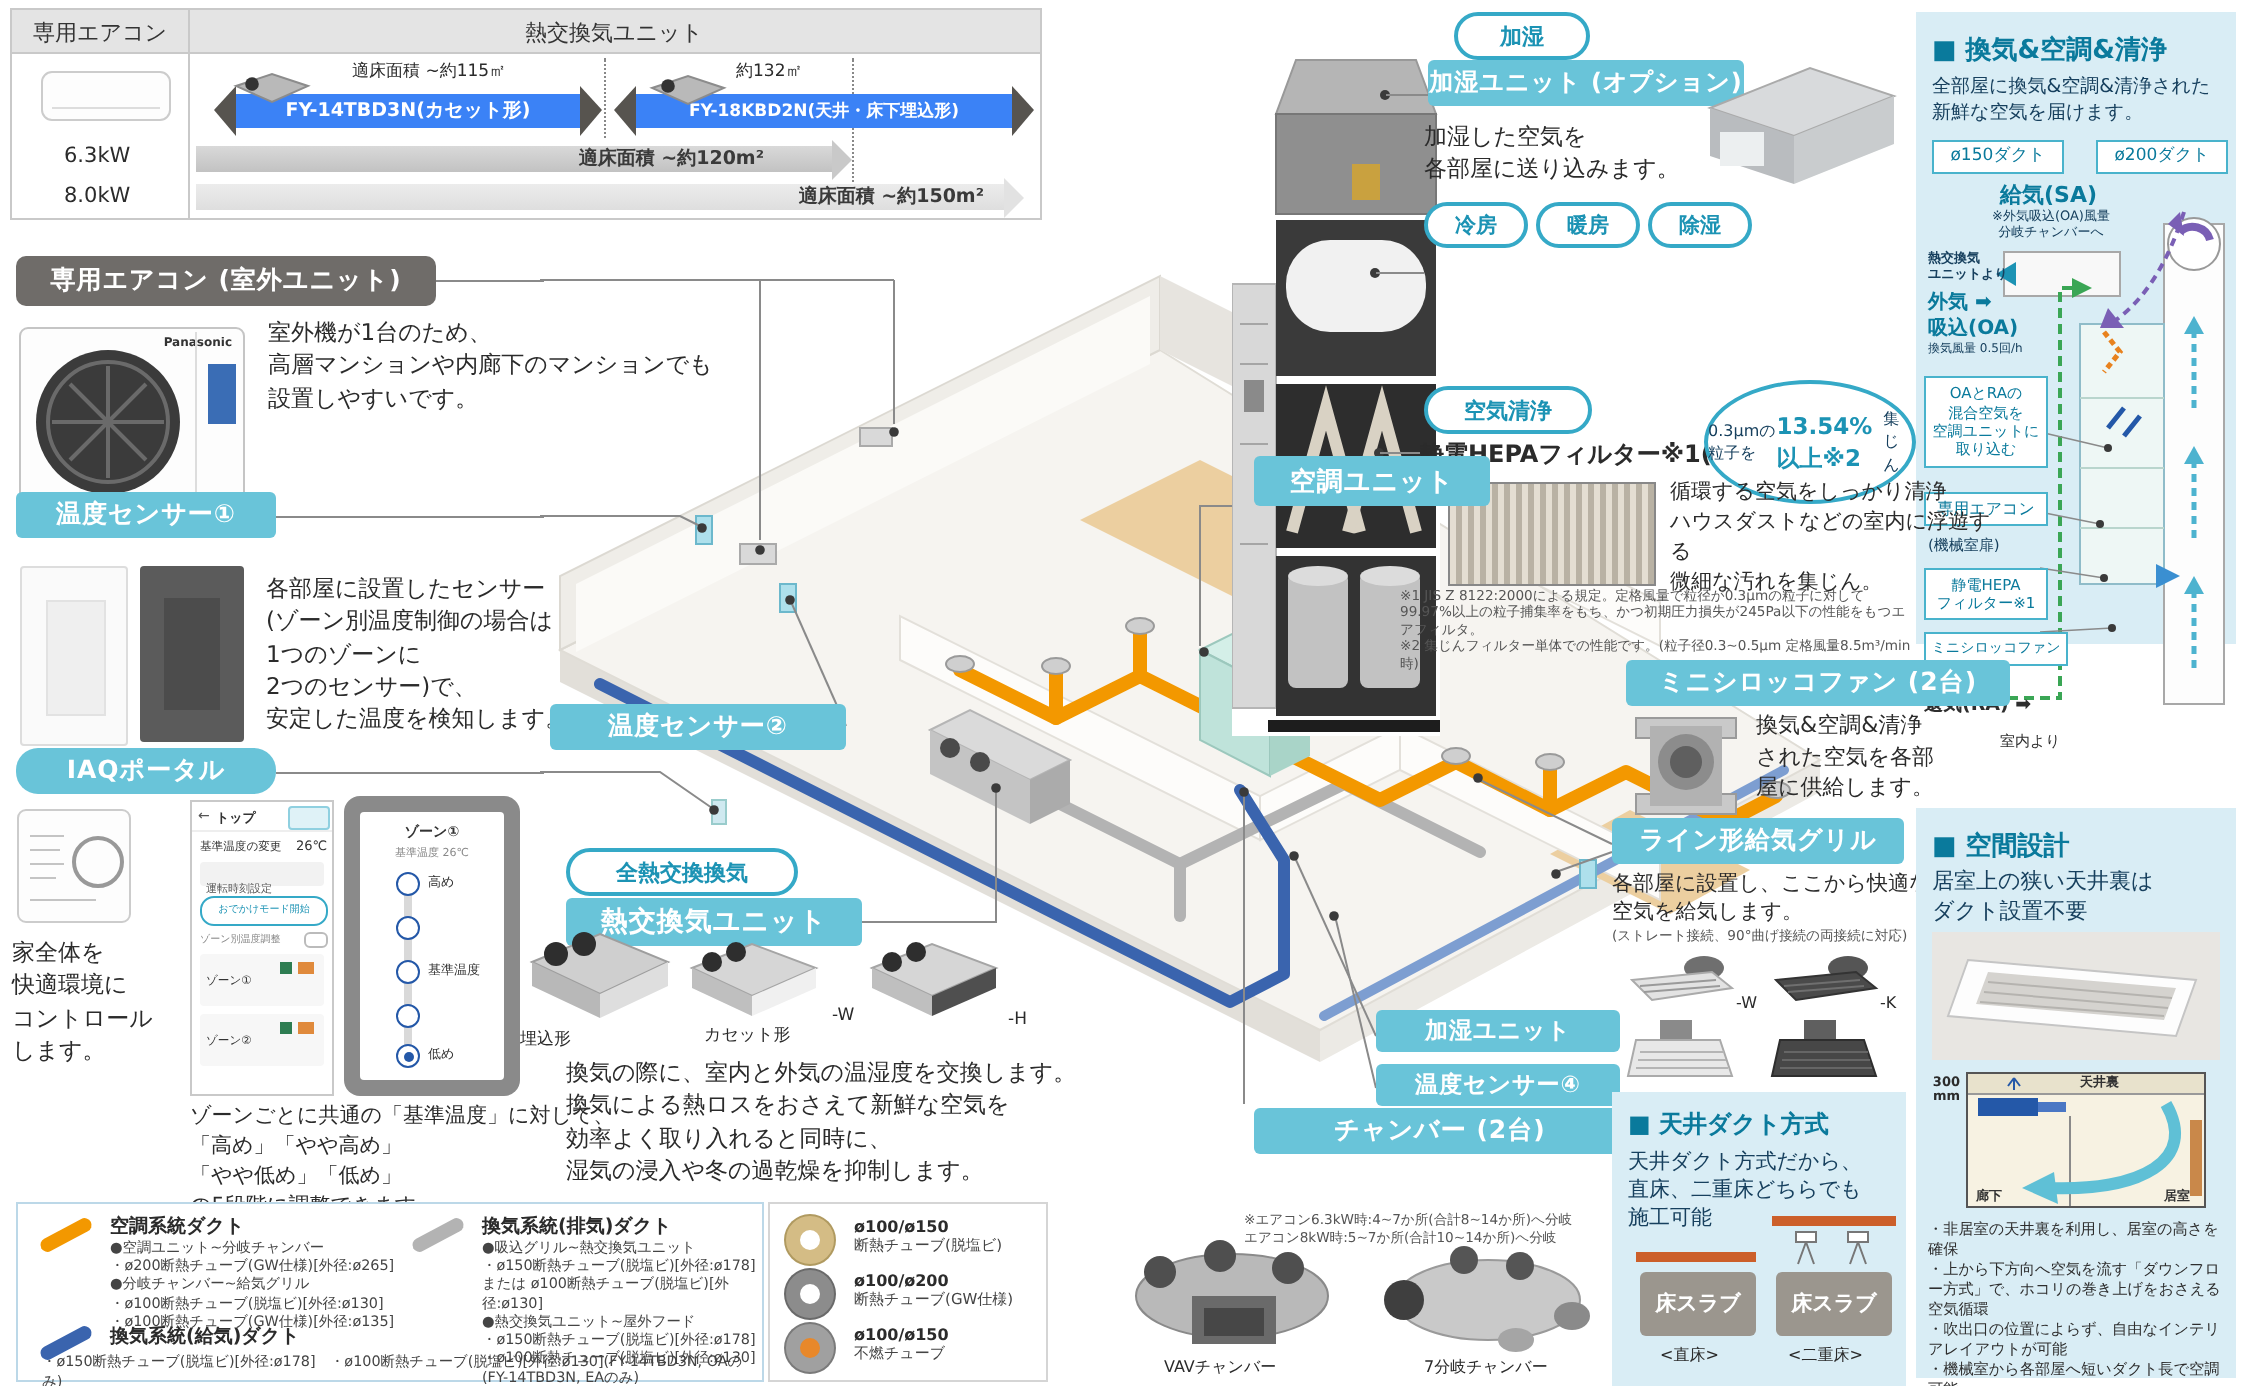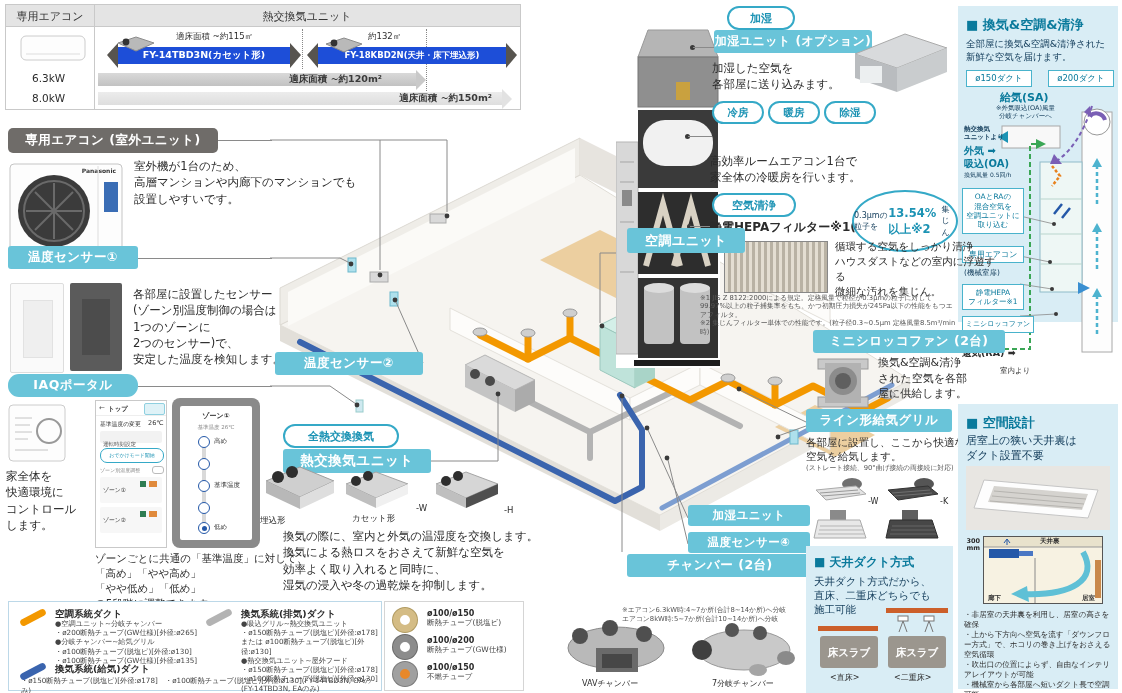--- a/index.html
+++ b/index.html
@@ -8,21 +8,21 @@
   .abs{position:absolute;}
   .txt{color:#2b2b2b;line-height:1.42;white-space:pre-line;}
   .cyan{background:#69c4d9;color:#fff;font-weight:bold;display:flex;align-items:center;justify-content:center;border-radius:3px;letter-spacing:.5px;}
   .darkl{background:#6f6c69;color:#fff;font-weight:bold;display:flex;align-items:center;justify-content:center;border-radius:5px;letter-spacing:.5px;}
   .pill{background:#fff;border:2px solid #35a9c7;color:#1c93b4;font-weight:bold;display:flex;align-items:center;justify-content:center;border-radius:12px;}
   .panel{background:#d9edf5;}
   .ph{color:#0a7a9c;font-weight:bold;}
   .navy{color:#17405e;}
   .hline{background:#8a8a8a;height:1px;}
   .dot{width:5px;height:5px;border-radius:50%;background:#3a3a3a;}
-  .darrow{background:#1d4ed8;color:#fff;height:17px;display:flex;align-items:center;justify-content:center;font-weight:bold;}
+  .darrow{background:#3b82f6;color:#fff;height:17px;display:flex;align-items:center;justify-content:center;font-weight:bold;}
   .darrow:before{content:'';position:absolute;left:-11px;top:-4px;border-top:12px solid transparent;border-bottom:13px solid transparent;border-right:11px solid #57544f;}
   .darrow:after{content:'';position:absolute;right:-11px;top:-4px;border-top:12px solid transparent;border-bottom:13px solid transparent;border-left:11px solid #57544f;}
   .garrow{height:13px;display:flex;align-items:center;font-weight:bold;color:#3a3a3a;}
   .garrow:after{content:'';position:absolute;right:-10px;top:-3.5px;border-top:10px solid transparent;border-bottom:10px solid transparent;border-left:10px solid var(--ac);}
   .vdot{border-left:1px dotted #888;width:0;}
   .wbox{background:#fff;border:1px solid #49b3cc;color:#0a7a9c;display:flex;align-items:center;justify-content:center;text-align:center;white-space:pre-line;line-height:1.25;}
   .donut{border-radius:50%;box-sizing:border-box;background:#fff;}
 </style>
 </head>
 <body>
@@ -347,22 +347,20 @@
       <span>冷房</span>
     </div>
   <div class="abs pill" style="left:768px;top:101px;width:48px;height:19px;font-size:10.5px;z-index:5">
       <span>暖房</span>
     </div>
   <div class="abs pill" style="left:824px;top:101px;width:48px;height:19px;font-size:10.5px;z-index:5">
       <span>除湿</span>
     </div>
   <div class="abs dot" style="left:685px;top:134px;z-index:5"></div>
   <div class="abs hline" style="left:688px;top:136px;width:24px;z-index:5"></div>
-  <div class="abs txt" style="left:710px;top:153px;width:210px;font-size:11.5px;z-index:5">高効率ルームエアコン1台で
-家全体の冷暖房を行います。</div>
   <div class="abs pill" style="left:712px;top:193px;width:80px;height:20px;font-size:11px;z-index:5">
       <span>空気清浄</span>
     </div>
   <div class="abs txt" style="left:710px;top:219px;font-size:12px;font-weight:bold;z-index:5">静電HEPAフィルター※1(4枚)</div>
   <div class="abs dot" style="left:687px;top:224px;z-index:5"></div>
   <div class="abs hline" style="left:690px;top:226px;width:20px;z-index:5"></div>
   <div class="abs" style="left:852px;top:190px;width:102px;height:58px;border:2px solid #35a9c7;border-radius:50%;background:#fff;display:flex;flex-direction:row;align-items:center;justify-content:center;z-index:5">
     <span class="txt" style="font-size:8px;color:#17405e">0.3μmの粒子を</span>
     <span class="txt" style="font-size:11.5px;font-weight:bold;color:#1c93b4">13.54%以上※2</span>
     <span class="txt" style="font-size:8px;color:#17405e">集じん</span>

